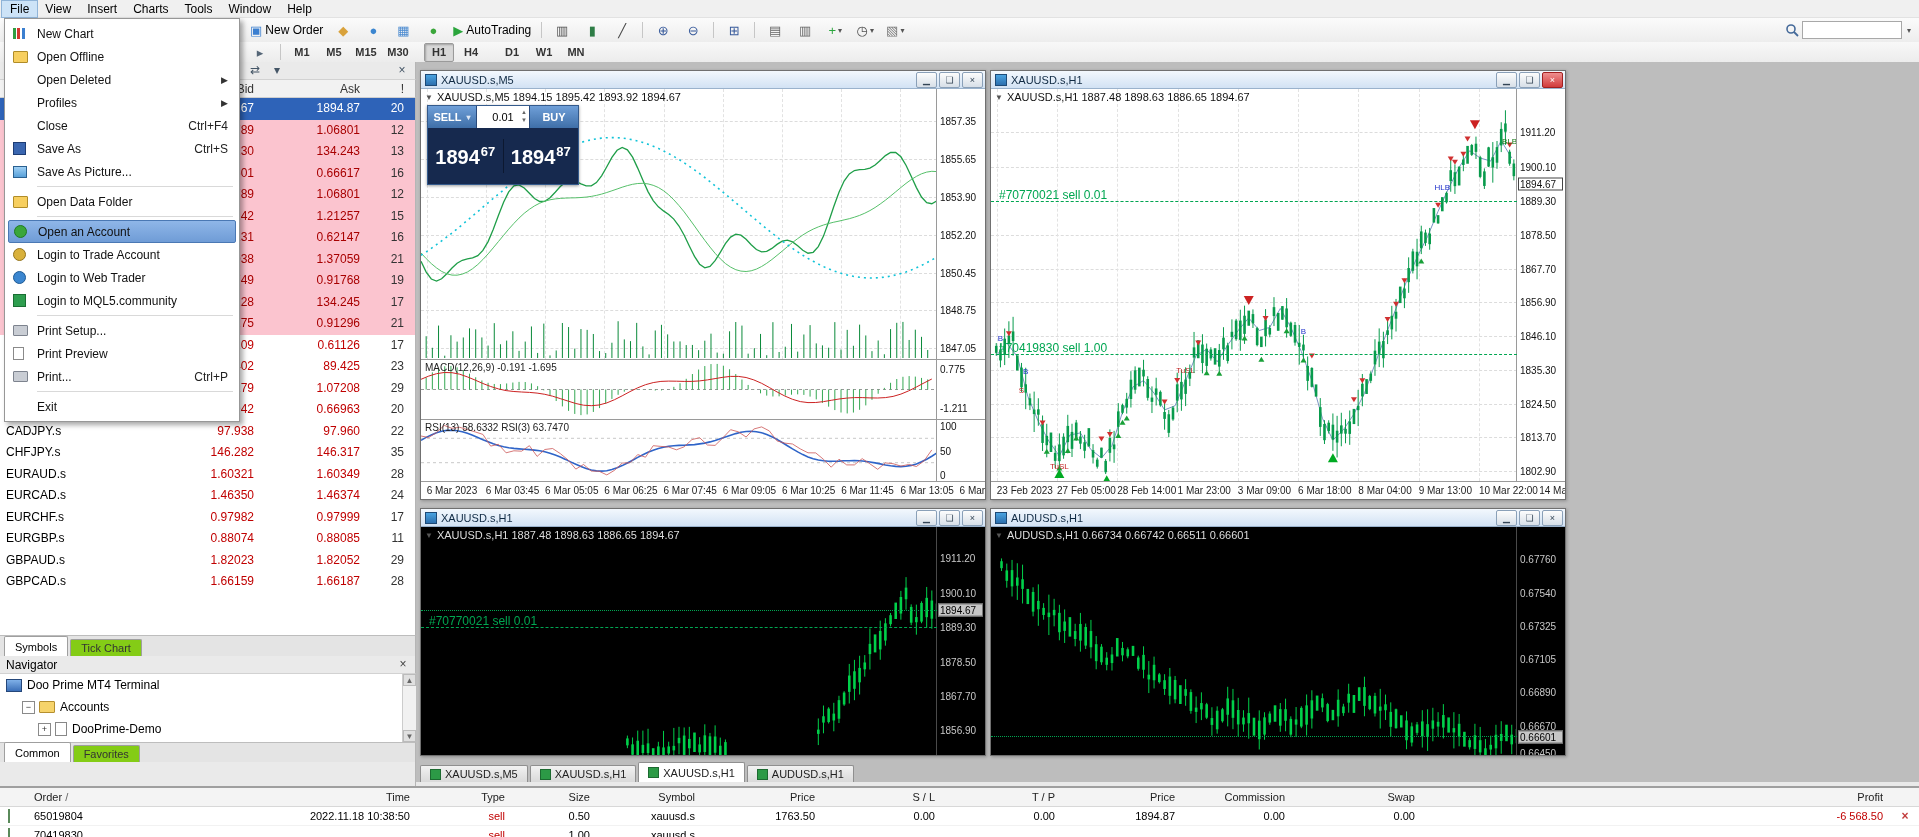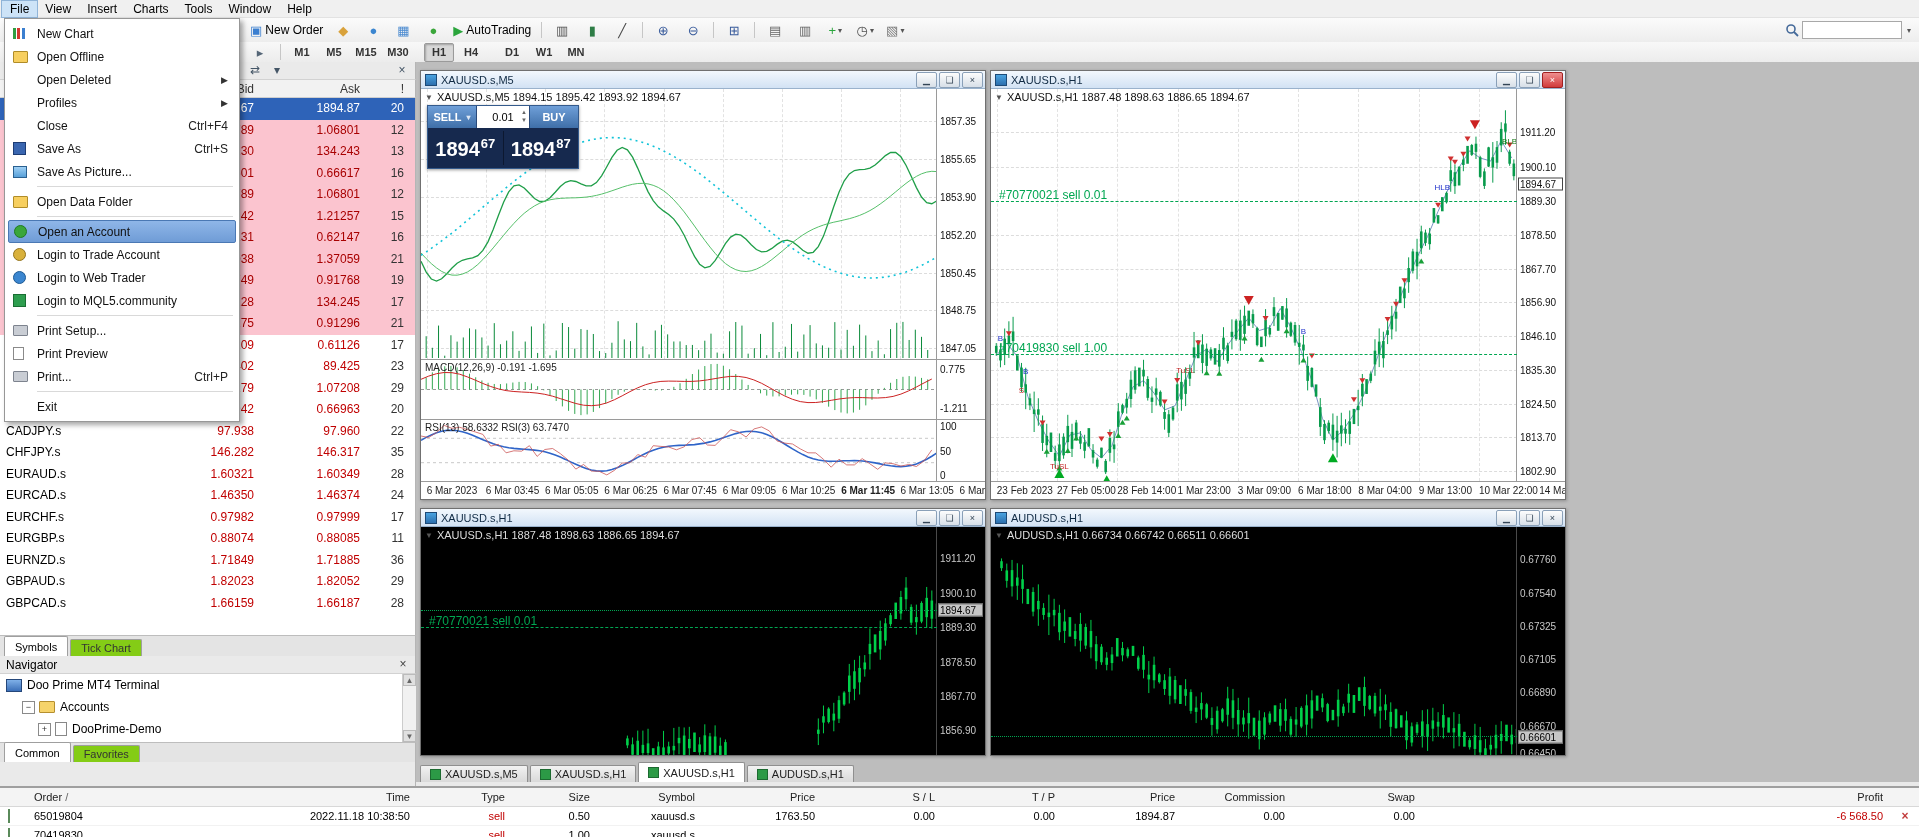--- a/index.html
+++ b/index.html
@@ -91,21 +91,21 @@
   .cw-info{position:absolute;left:4px;top:2px;z-index:4;font-size:11px;color:#111;display:flex;align-items:center;gap:4px;white-space:nowrap}
   .dark .cw-info{color:#ddd}
   .oc-arrow{font-size:8px;color:#555}
   svg.plot{position:absolute;left:0;top:0;z-index:1}
   
   .oneclick{position:absolute;left:6px;top:16px;width:150px;z-index:5;border:1px solid #345a8c;background:#16294e;box-shadow:0 1px 3px rgba(0,0,0,.4)}
   .oc-row1{display:flex;height:22px}
   .oc-sell,.oc-buy{flex:1;background:linear-gradient(#6f9fd8,#3f6fa8);color:#fff;font-weight:bold;font-size:11px;display:flex;align-items:center;justify-content:center;gap:3px}
   .oc-lot{width:52px;background:#fff;display:flex;align-items:center;justify-content:center;font-size:11px;position:relative;border-left:1px solid #2a4a7a;border-right:1px solid #2a4a7a;flex:none}
   .oc-spin{position:absolute;right:2px;top:2px;display:flex;flex-direction:column;font-size:6px;color:#666;line-height:8px}
-  .oc-row2{display:flex;height:40px;align-items:center;color:#fff}
+  .oc-row2{display:flex;height:56px;align-items:center;color:#fff}
   .oc-price{flex:1;text-align:center;font-weight:bold}
   .oc-big{font-size:20px;letter-spacing:0}
   .oc-sup{font-size:13px;vertical-align:8px;margin-left:1px}
   .oc-div{width:1px;height:34px;background:#0c1830;flex:none}
   
   #chart-tabs{position:absolute;left:416px;top:762px;width:1503px;height:20px;background:#bdbdbd;display:flex;align-items:flex-end;padding-left:4px;gap:2px;box-sizing:border-box}
   .ctab{height:16px;padding:0 9px;font-size:11px;background:linear-gradient(#f2f2f2,#d9d9d9);border:1px solid #8f8f8f;border-bottom:none;display:flex;align-items:center;gap:4px;border-radius:2px 2px 0 0;color:#222;white-space:nowrap}
   .ctab.active{background:#fff;height:19px}
   .ci{width:9px;height:9px;background:#2c9a46;border:1px solid #1c6a30;flex:none}
   
@@ -382,26 +382,20 @@
         <div class="c sym">EURCHF.s</div>
         <div class="c r bidask">0.97982</div>
         <div class="c r bidask">0.97999</div>
         <div class="c r spread">17</div>
       </div>
       <div class="mwrow down">
         <div class="c sym">EURGBP.s</div>
         <div class="c r bidask">0.88074</div>
         <div class="c r bidask">0.88085</div>
         <div class="c r spread">11</div>
-      </div>
-      <div class="mwrow down">
-        <div class="c sym">EURNZD.s</div>
-        <div class="c r bidask">1.71849</div>
-        <div class="c r bidask">1.71885</div>
-        <div class="c r spread">36</div>
       </div>
       <div class="mwrow down">
         <div class="c sym">GBPAUD.s</div>
         <div class="c r bidask">1.82023</div>
         <div class="c r bidask">1.82052</div>
         <div class="c r spread">29</div>
       </div>
       <div class="mwrow down">
         <div class="c sym">GBPCAD.s</div>
         <div class="c r bidask">1.66159</div>
@@ -686,21 +680,21 @@
               </svg>
             </div>
             <div class="axis">
               <span class="tl" style="left: 1%;">6 Mar 2023</span>
               <span class="tl" style="left: 11.5%;">6 Mar 03:45</span>
               <span class="tl" style="left: 22%;">6 Mar 05:05</span>
               <span class="tl" style="left: 32.5%;">6 Mar 06:25</span>
               <span class="tl" style="left: 43%; text-align: center;">6 Mar 07:45</span>
               <span class="tl" style="left: 53.5%;">6 Mar 09:05</span>
               <span class="tl" style="left: 64%;">6 Mar 10:25</span>
-              <span class="tl" style="left: 74.5%; font-weight: bold;">6 Mar 11:45</span>
+              <span class="tl" style="left: 74.5%;">6 Mar 11:45</span>
               <span class="tl" style="left: 85%;">6 Mar 13:05</span>
               <span class="tl" style="left: 95.5%;">6 Mar 14:25</span>
             </div>
           </div>
         <div class="cw-info">
             <span class="oc-arrow">▼</span>
             <span class="cw-info-text">XAUUSD.s,M5  1894.15 1895.42 1893.92 1894.67</span>
           </div>
       <div class="oneclick">
             <div class="oc-row1">

